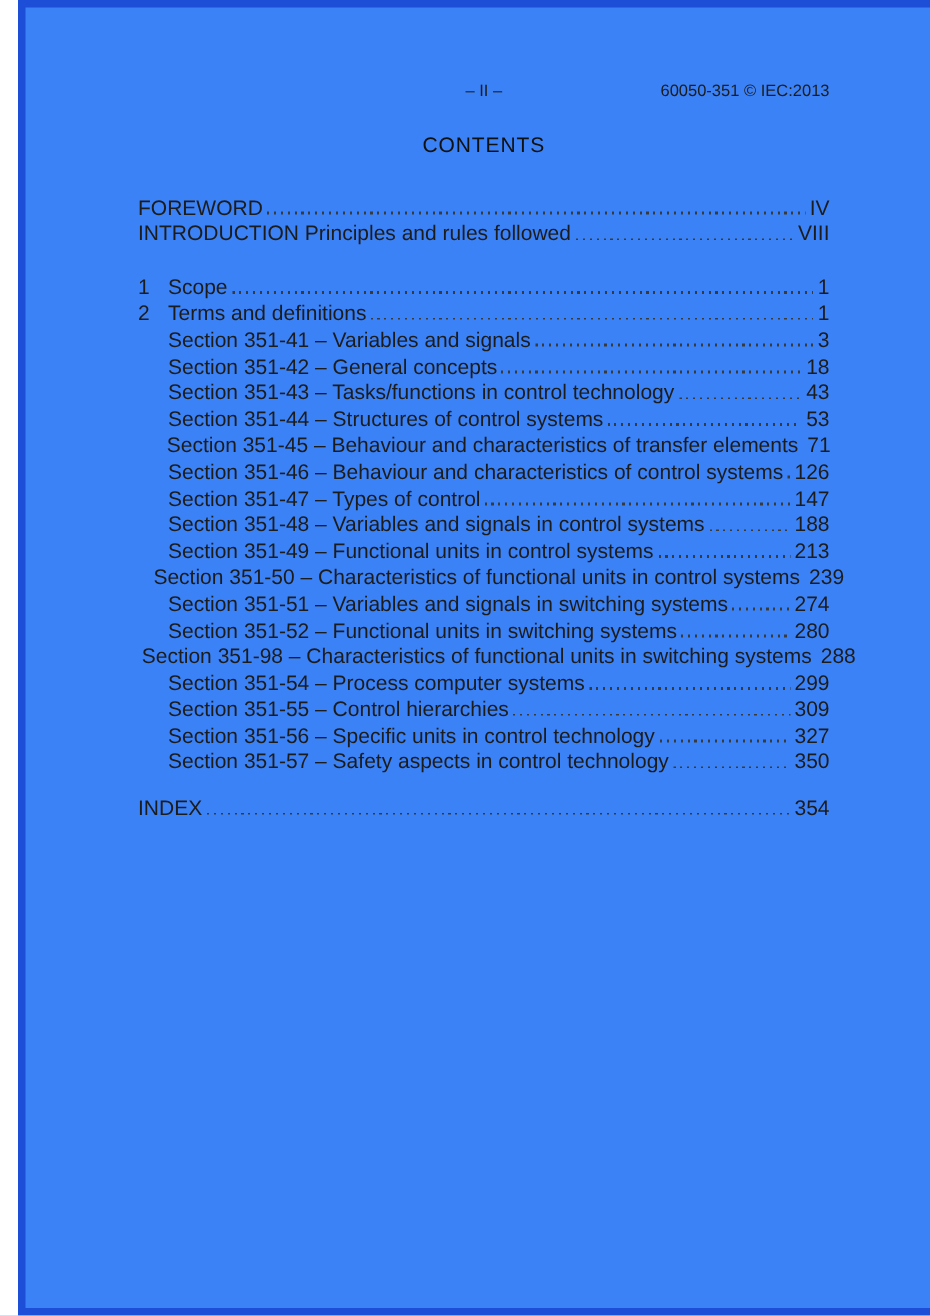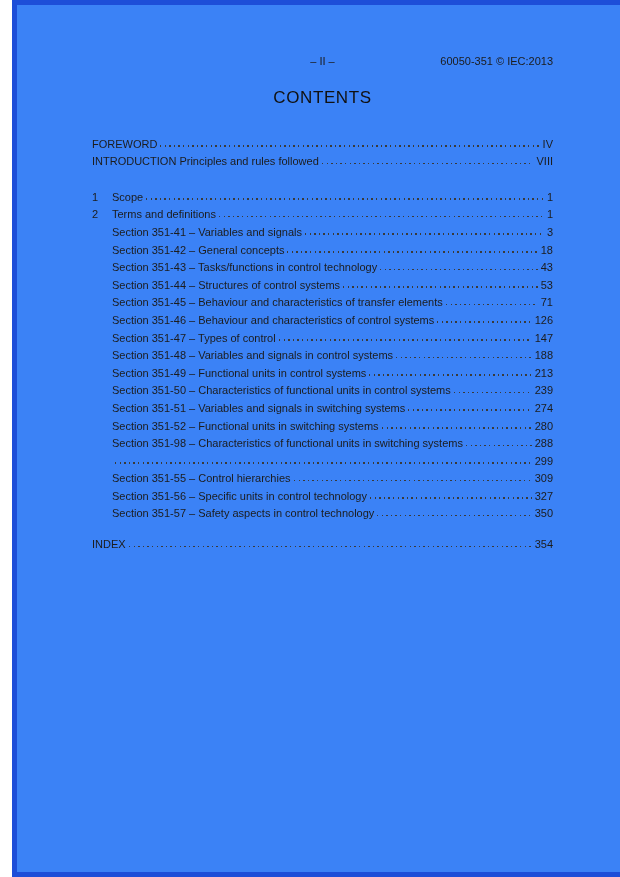--- a/index.html
+++ b/index.html
@@ -34,27 +34,27 @@
   }
   .header-right {
     position: absolute;
     right: 0;
     white-space: nowrap;
   }
   
   .doc-title {
     margin-top: 20px;
     text-align: center;
-    font-size: 17px;
+    font-size: 14px;
     font-weight: 400;
     letter-spacing: 0.6px;
     color: #111;
   }
   
-  .toc { margin-top: 24px; font-size: 11px; }
+  .toc { margin-top: 24px; font-size: 14px; }
   .row {
     display: flex;
     align-items: flex-end;
     height: 17.6px;
     white-space: nowrap;
   }
   .row .lbl { flex: 0 0 auto; }
   .row .num { flex: 0 0 20px; }
   .row .dots {
     flex: 1 1 auto;
@@ -164,20 +164,21 @@
       <span class="lbl">Section 351-52 – Functional units in switching systems</span>
       <span class="dots"></span>
       <span class="pg">280</span>
     </div>
     <div class="row sub">
       <span class="lbl">Section 351-98 – Characteristics of functional units in switching systems</span>
       <span class="dots"></span>
       <span class="pg">288</span>
     </div>
     <div class="row sub">
+      <span class="lbl">Section 351-54 – Process computer systems</span>
       <span class="dots"></span>
       <span class="pg">299</span>
     </div>
     <div class="row sub">
       <span class="lbl">Section 351-55 – Control hierarchies</span>
       <span class="dots"></span>
       <span class="pg">309</span>
     </div>
     <div class="row sub">
       <span class="lbl">Section 351-56 – Specific units in control technology</span>

